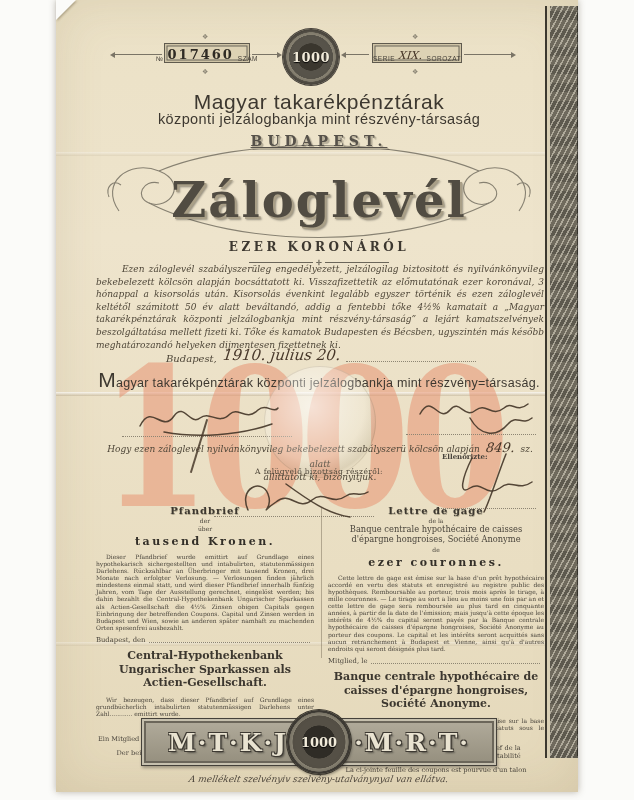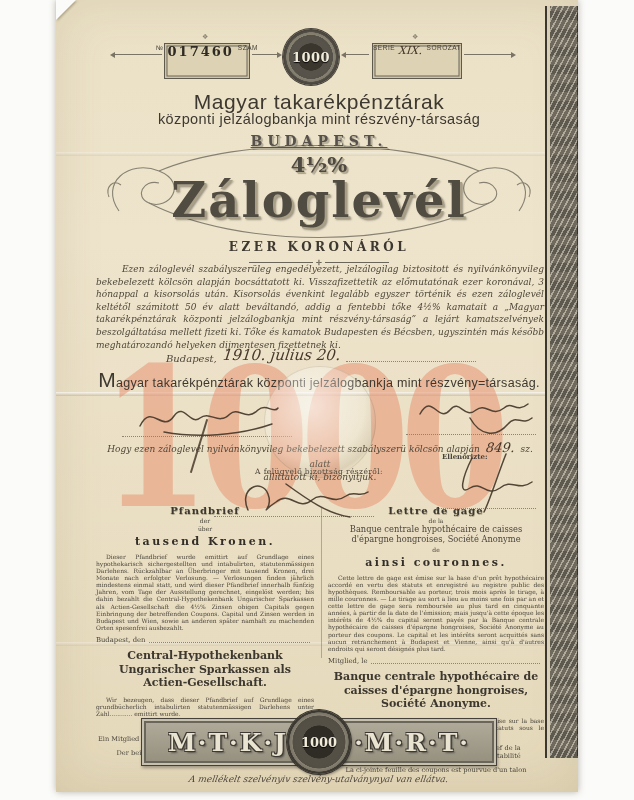--- a/index.html
+++ b/index.html
@@ -14,23 +14,23 @@
   .crease{position:absolute;left:0;right:0;height:4px;
     background:linear-gradient(180deg,rgba(255,255,255,.7),rgba(140,120,85,.28));}
   .crease.soft{opacity:.45;}
   .edge-band{position:absolute;top:6px;right:0;width:33px;height:752px;z-index:6;
     background:
       repeating-linear-gradient(-62deg,rgba(240,234,216,.5) 0 1.5px,transparent 1.5px 5px),
       repeating-linear-gradient(0deg,#5d594e 0 9px,#6f6a5d 9px 18px);
     border-left:2px solid #3c382f;
     box-shadow:inset 3px 0 0 #d9cfb4, inset -1px 0 0 rgba(0,0,0,.45);}
   
-  .badge{position:absolute;height:36px;background:#ddd2b4;border:1px solid #5f5a4e;
+  .badge{position:absolute;height:20px;background:#ddd2b4;border:1px solid #5f5a4e;
     box-shadow:inset 0 0 0 1.5px #cfc4a6, inset 0 0 0 2.5px #6b665a;
-    display:flex;align-items:flex-start;justify-content:center;gap:4px;z-index:3;}
+    display:flex;align-items:flex-end;justify-content:center;gap:4px;z-index:3;}
   .badge .sm{font-size:6.5px;letter-spacing:.5px;color:#46413a;font-family:"Liberation Sans",sans-serif;}
   .badge .num{font-size:13px;font-weight:bold;letter-spacing:2px;color:#2f2b24;}
   .badge .hand-val{font-size:11px;}
   .serial-badge{left:108px;top:43px;width:86px;}
   .series-badge{left:316px;top:43px;width:90px;}
   .h-arrow{position:absolute;top:54px;height:1px;background:#7a7466;z-index:2;}
   .h-arrow.head-l::before{content:"";position:absolute;left:-4px;top:-2.5px;
     border-right:5px solid #7a7466;border-top:3px solid transparent;border-bottom:3px solid transparent;}
   .h-arrow.head-r::after{content:"";position:absolute;right:-4px;top:-2.5px;
     border-left:5px solid #7a7466;border-top:3px solid transparent;border-bottom:3px solid transparent;}
@@ -162,21 +162,20 @@
       <g stroke="#6e695c" fill="none" stroke-width="1.1">
         <path d="M20,68 C0,40 30,16 60,28 C90,40 70,68 50,60 C35,54 44,36 60,40"></path>
         <path d="M420,68 C440,40 410,16 380,28 C350,40 370,68 390,60 C405,54 396,36 380,40"></path>
         <path d="M60,28 C140,-6 300,-6 380,28"></path>
         <path d="M50,60 C140,106 300,106 390,60"></path>
         <path d="M10,54 C6,44 14,36 22,42"></path>
         <path d="M430,54 C434,44 426,36 418,42"></path>
       </g>
     </svg>
 
-    <div class="center-line rate">4½%</div>
     <div class="center-line bond-title">Záloglevél</div>
     <div class="center-line denom">EZER KORONÁRÓL</div>
     <div class="flourish-line">
         <i></i>
         <b>✛</b>
         <i></i>
       </div>
 
     <div class="overprint">1000</div>
     <div class="emboss-seal"></div>
@@ -252,21 +251,21 @@
         <span>Der Buchhalter.</span>
       </div>
       <div class="coupon">Der beigefügte Couponbogen ist mit Talon versehen.</div>
     </div>
 
     <div class="col col-right">
       <div class="bl-title">Lettre de gage</div>
       <div class="tiny-of">de la</div>
       <div class="bank-name">Banque centrale hypothécaire de caisses d'épargne hongroises, Société Anonyme</div>
       <div class="tiny-of">de</div>
-      <div class="amount">ainsi couronnes.</div>
+      <div class="amount">ezer couronnes.</div>
       <div class="para">Cette lettre de gage est émise sur la base d'un prêt hypothécaire accordé en vertu des statuts et enregistré au registre public des hypothèques. Remboursable au porteur, trois mois après le tirage, à mille couronnes. — Le tirage au sort a lieu au moins une fois par an et cette lettre de gage sera remboursée au plus tard en cinquante années, à partir de la date de l'émission; mais jusqu'à cette époque les intérêts de 4½% du capital seront payés par la Banque centrale hypothécaire de caisses d'épargne hongroises, Société Anonyme au porteur des coupons. Le capital et les intérêts seront acquittés sans aucun retranchement à Budapest et Vienne, ainsi qu'à d'autres endroits qui seront désignés plus tard.</div>
       <div class="date-small">
         <span>Mitglied, le</span>
         <span class="dots"></span>
       </div>
       <div class="company-small">Banque centrale hypothécaire de caisses d'épargne hongroises, Société Anonyme.</div>
       <div class="certify">Nous certifions que cette lettre de gage a été émise sur la base d'un prêt hypothécaire consenti en vertu des statuts sous le numéro........ et inscrite dans le registre hypothécaire</div>
       <div class="roles">
         <span>Le membre du conseil de Surveillance.</span>
         <span>Le chef de la Comptabilité</span>

